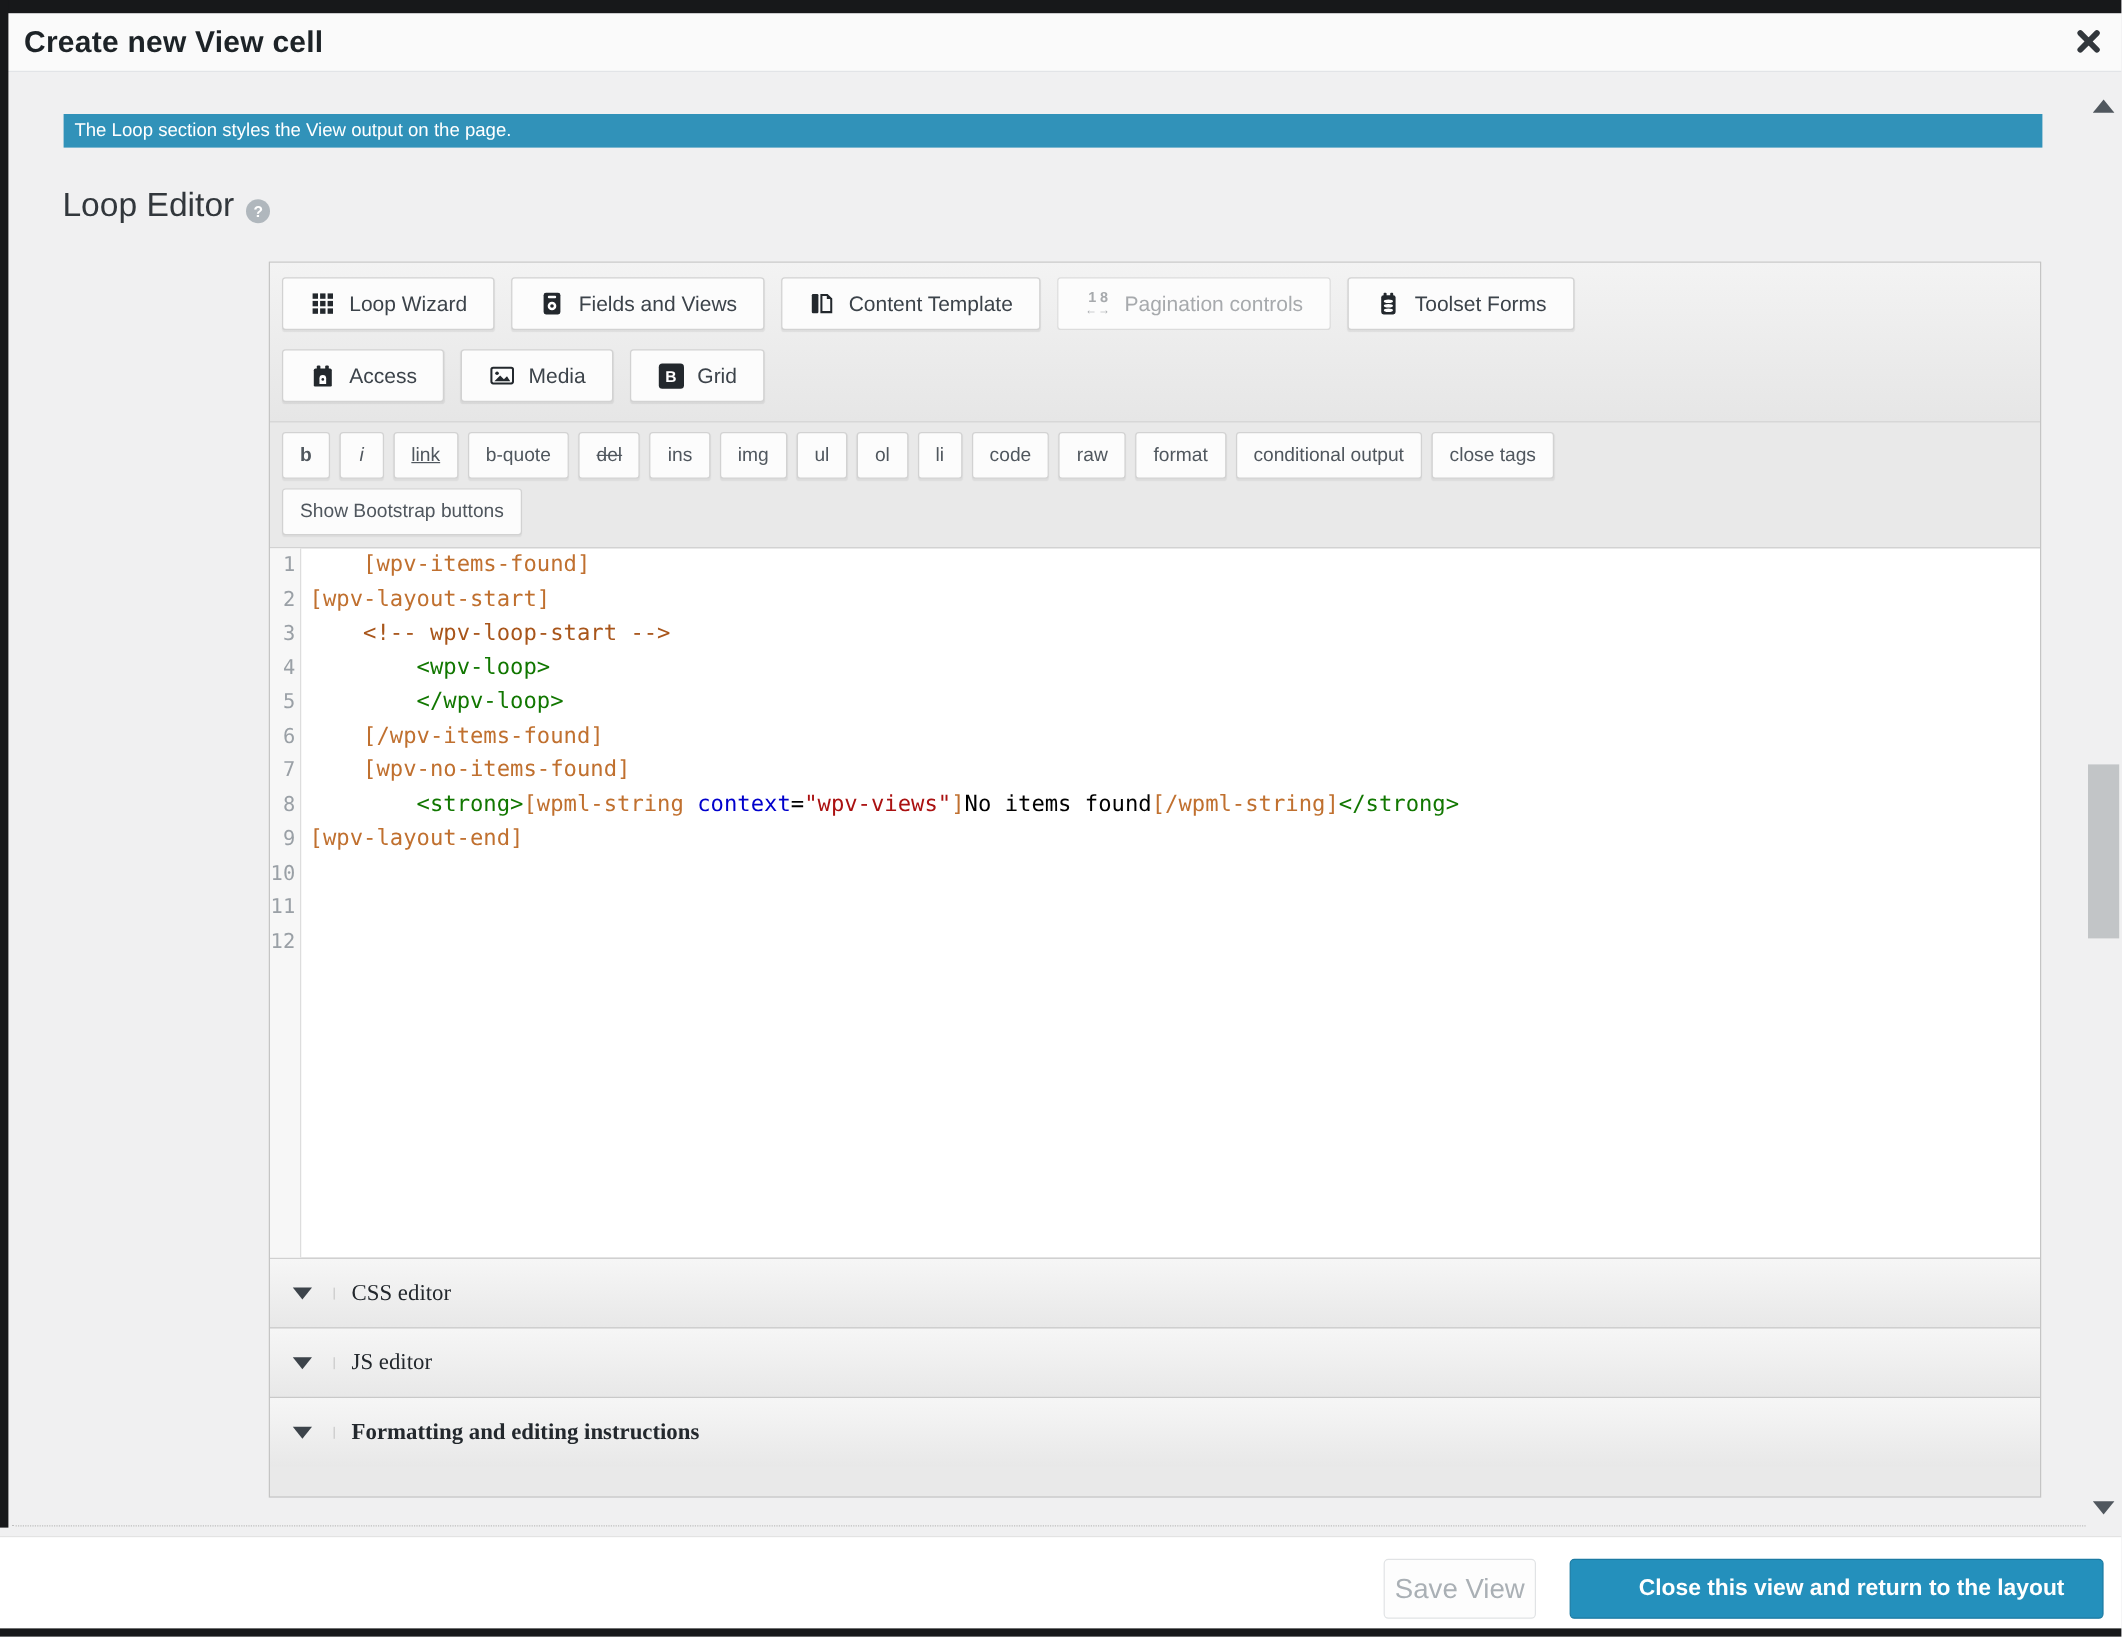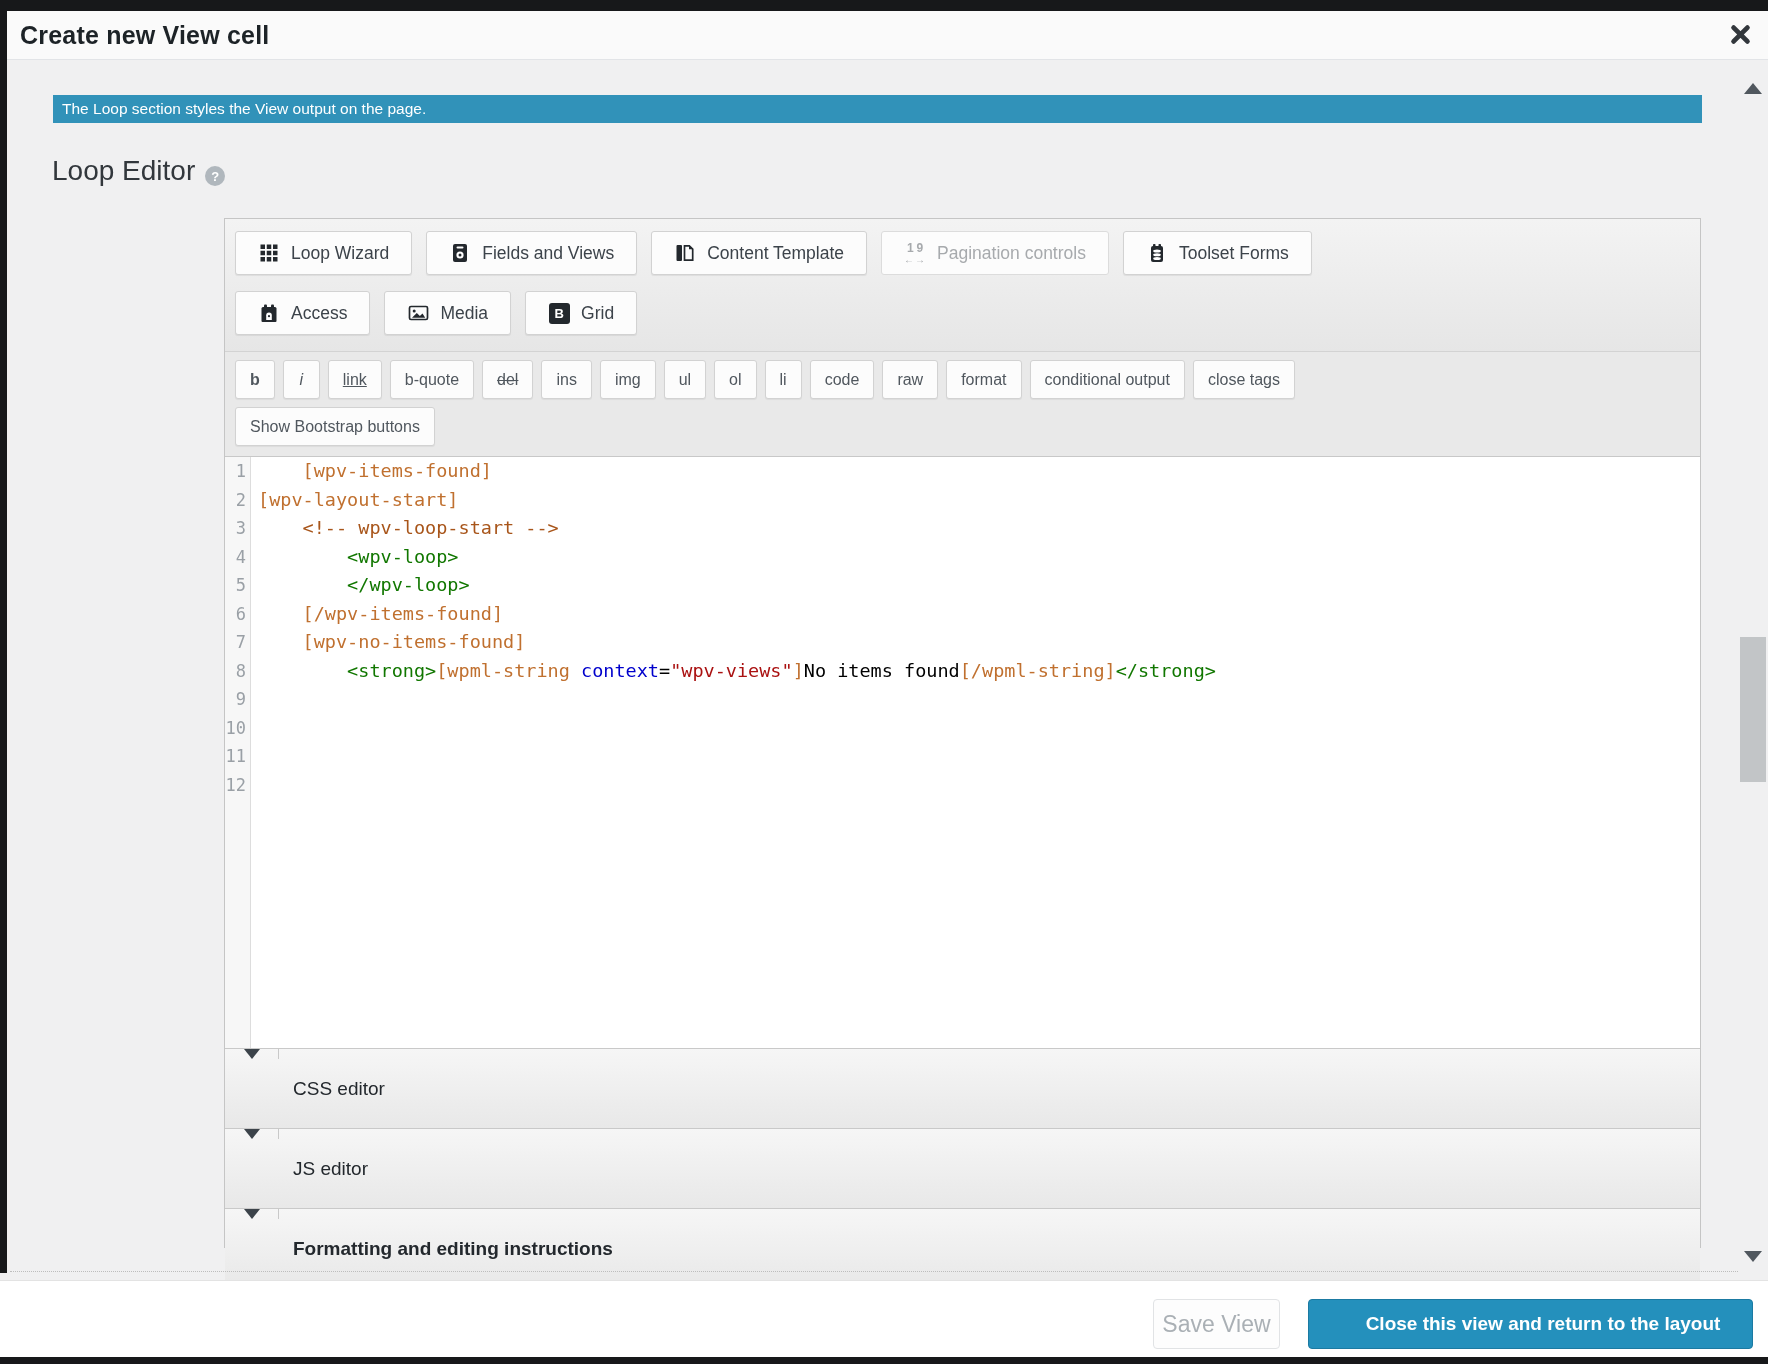--- a/index.html
+++ b/index.html
@@ -118,24 +118,25 @@
   .cm-code{flex:1;padding-left:7px;overflow:hidden;}
   .cm-line{height:28.5px;line-height:28.5px;font-size:18.5px;white-space:pre;}
   .tk-plain{color:#000;}
   .tk-shortcode{color:var(--tk-shortcode);}
   .tk-comment{color:var(--tk-comment);}
   .tk-tag{color:var(--tk-tag);}
   .tk-attribute{color:var(--tk-attr);}
   .tk-string{color:var(--tk-string);}
   
   .sec-row{
-    height:80px;display:flex;align-items:flex-start;
+    height:58px;display:flex;align-items:center;
     border-top:1px solid #c9c9c9;
     background:linear-gradient(#f6f6f6,#e8e8e8);
     cursor:pointer;
+    font-family:Liberation Serif, serif;
   }
   .sec-cell{
     width:54px;flex:none;border-right:1px solid #c9c9c9;
     display:flex;align-items:center;justify-content:center;
   }
   .sec-label{
     align-self:center;padding-left:14px;font-size:19px;color:#23282d;
   }
   .sec-label.bold{font-weight:bold;}
   .tri-down{width:0;height:0;border-left:8px solid transparent;border-right:8px solid transparent;border-top:10px solid #3c434a;}
@@ -224,21 +225,21 @@
               <rect x="1.5" y="2" width="5.5" height="16" rx="1" fill="currentColor"></rect>
               <path d="M9.5 2.8h4.8l3.4 3.4v10.9H9.5z" fill="none" stroke="currentColor" stroke-width="1.7"></path>
               <path d="M14 2.4v3.8h3.8z" fill="currentColor"></path>
             </svg>
           </span>
           <span class="tb-label">Content Template</span>
         </button>
         <button class="tb-btn disabled">
           <span class="tb-ic">
             <span class="pag-wrap">
-              <span class="pag-digits">19</span>
+              <span class="pag-digits">18</span>
               <span class="pag-arrows">←→</span>
             </span>
           </span>
           <span class="tb-label">Pagination controls</span>
         </button>
         <button class="tb-btn">
           <span class="tb-ic">
             <svg width="20" height="20" viewBox="0 0 20 20">
               <rect x="4" y="3" width="12" height="16" rx="2" fill="currentColor"></rect>
               <rect x="6" y="1" width="2.5" height="4" rx="0.8" fill="currentColor"></rect>
@@ -321,20 +322,21 @@
       </div>
     <div class="cm-code" id="cm-code">
         <div class="cm-line"><span class="tk tk-plain">    </span><span class="tk tk-shortcode">[wpv-items-found]</span></div>
         <div class="cm-line"><span class="tk tk-shortcode">[wpv-layout-start]</span></div>
         <div class="cm-line"><span class="tk tk-plain">    </span><span class="tk tk-comment">&lt;!-- wpv-loop-start --&gt;</span></div>
         <div class="cm-line"><span class="tk tk-plain">        </span><span class="tk tk-tag">&lt;wpv-loop&gt;</span></div>
         <div class="cm-line"><span class="tk tk-plain">        </span><span class="tk tk-tag">&lt;/wpv-loop&gt;</span></div>
         <div class="cm-line"><span class="tk tk-plain">    </span><span class="tk tk-shortcode">[/wpv-items-found]</span></div>
         <div class="cm-line"><span class="tk tk-plain">    </span><span class="tk tk-shortcode">[wpv-no-items-found]</span></div>
         <div class="cm-line"><span class="tk tk-plain">        </span><span class="tk tk-tag">&lt;strong&gt;</span><span class="tk tk-shortcode">[wpml-string </span><span class="tk tk-attribute">context</span><span class="tk tk-plain">=</span><span class="tk tk-string">"wpv-views"</span><span class="tk tk-shortcode">]</span><span class="tk tk-plain">No items found</span><span class="tk tk-shortcode">[/wpml-string]</span><span class="tk tk-tag">&lt;/strong&gt;</span></div>
+        <div class="cm-line"><span class="tk tk-shortcode">[wpv-layout-end]</span></div>
         <div class="cm-line"></div>
       </div>
   </div>
   <div id="sections">
       <div class="sec-row">
         <div class="sec-cell">
           <span class="tri-down"></span>
         </div>
         <span class="sec-label">CSS editor</span>
       </div>

